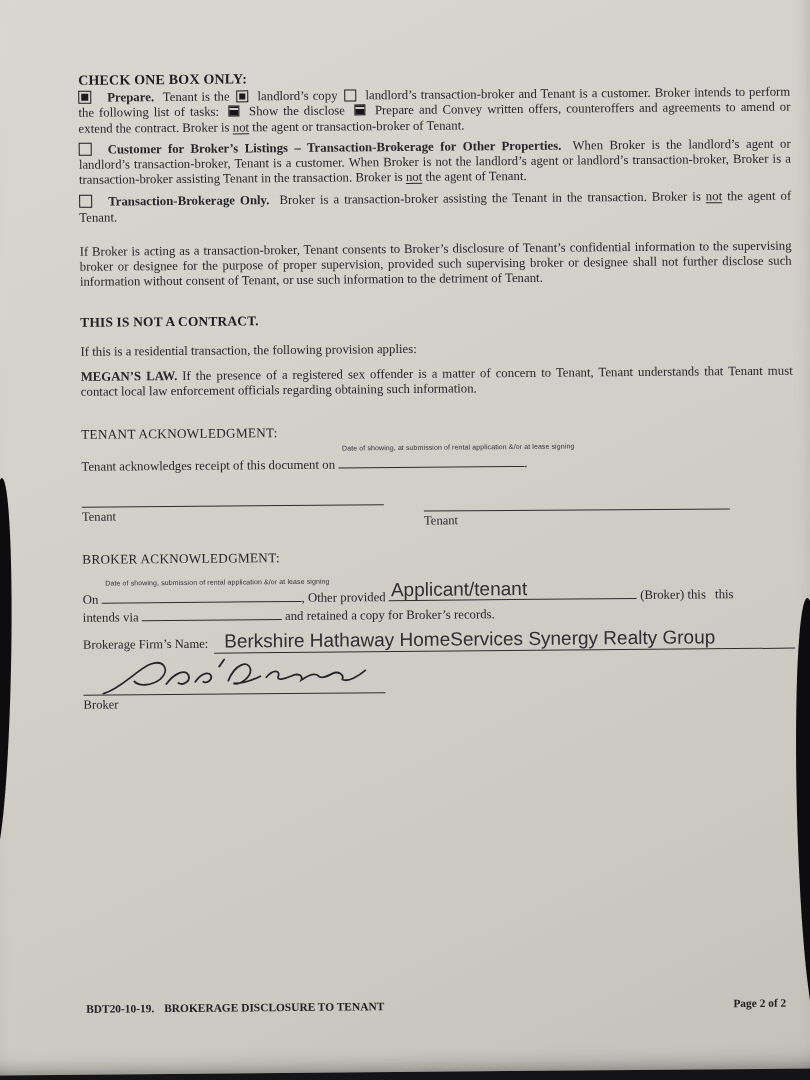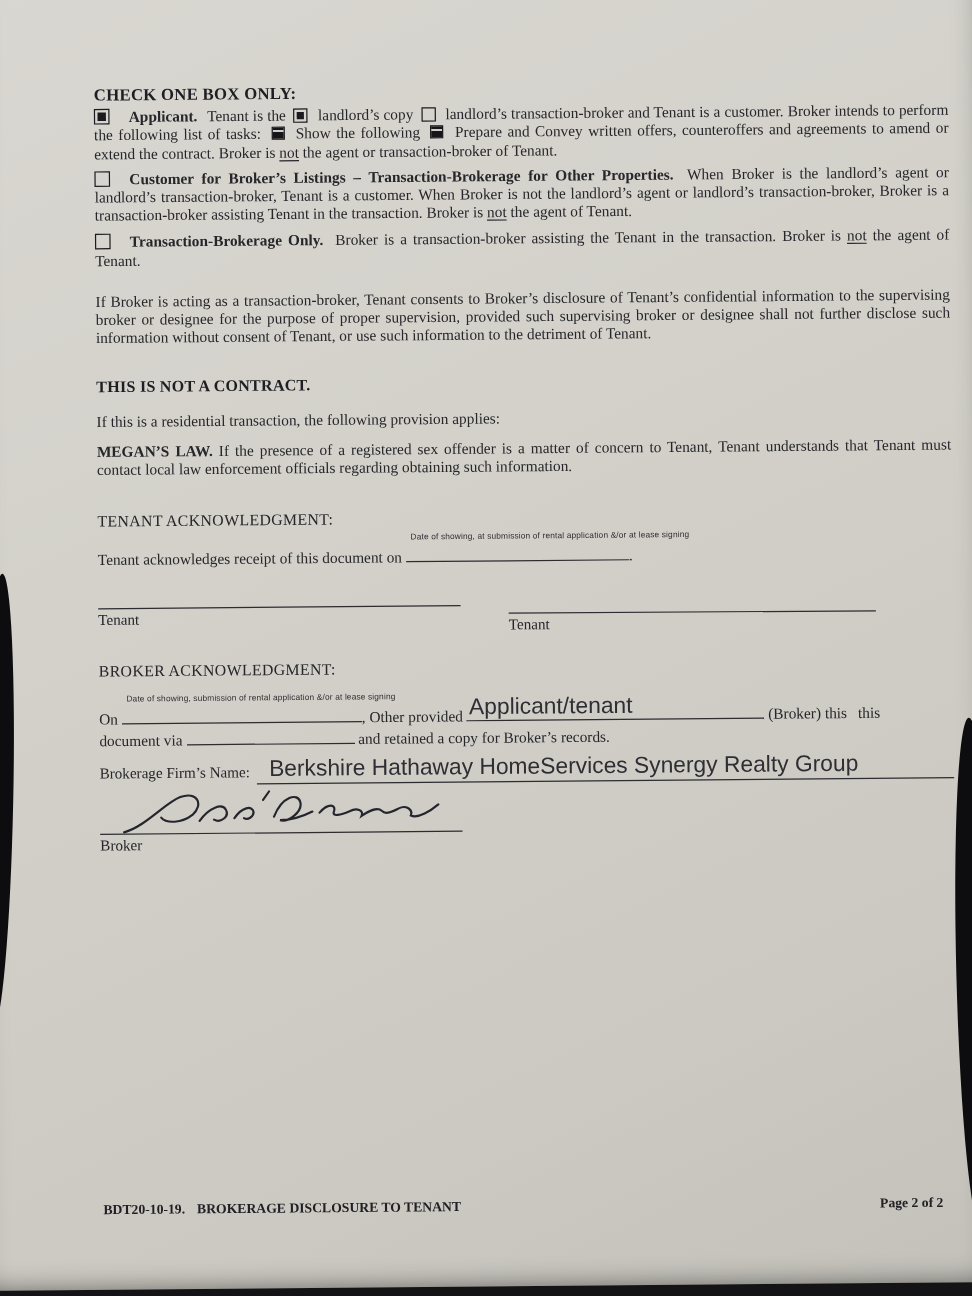--- a/index.html
+++ b/index.html
@@ -92,29 +92,29 @@
 </style>
 </head>
 <body>
 
 <div class="paper">
   <div class="content">
 
     <div class="h-check">CHECK ONE BOX ONLY:</div>
 
     <p class="para opt mt-p1">
-      <span class="cb main checked"></span><span class="b">Applicant.</span>
+      <span class="cb main checked"></span><span class="b">Prepare.</span>
       <span>Tenant is the</span>
       <span class="cb inline checked"></span>
       <span>landlord’s copy</span>
       <span class="cb inline"></span>
       <span>landlord’s transaction-broker</span>
       <span>and Tenant is a customer.  Broker intends to perform the following list of tasks:</span>
       <span class="cb task checked"></span>
-      <span>Show the following</span>
+      <span>Show the disclose</span>
       <span class="cb task checked"></span>
       <span>Prepare and Convey written offers, counteroffers and agreements to amend or extend the contract. Broker is</span>
       <span class="u">not</span>
       <span>the agent or transaction-broker of Tenant.</span>
     </p>
 
     <p class="para opt mt-p2">
       <span class="cb main"></span><span class="b">Customer for Broker’s Listings – Transaction-Brokerage for Other Properties.</span>
       <span>When Broker is the landlord’s agent or landlord’s transaction-broker, Tenant is a customer. When Broker is not the landlord’s agent or landlord’s transaction-broker, Broker is a transaction-broker assisting Tenant in the transaction. Broker is</span>
       <span class="u">not</span>
@@ -161,21 +161,21 @@
 
     <div class="mt-line1 nowrap">
       <span>On</span>
       <span class="blank" style="width:200px;"><span class="tiny">Date of showing, submission of rental application &amp;/or at lease signing</span><span></span></span><span>, Other provided</span>
       <span class="blank" style="width:248px;"><span class="typed-over">Applicant/tenant</span></span>
       <span>(Broker)</span>
       <span class="wide-words">this this</span>
     </div>
 
     <div class="nowrap">
-      <span>document via</span>
+      <span>intends via</span>
       <span class="blank" style="width:140px;"><span></span></span>
       <span>and retained a copy for Broker’s records.</span>
     </div>
 
     <div class="firm-row mt-firm">
       <span class="firm-label">Brokerage Firm’s Name:</span>
       <span class="firm-value">Berkshire Hathaway HomeServices Synergy Realty Group</span>
     </div>
 
     <div class="broker-sig mt-brokersig">

